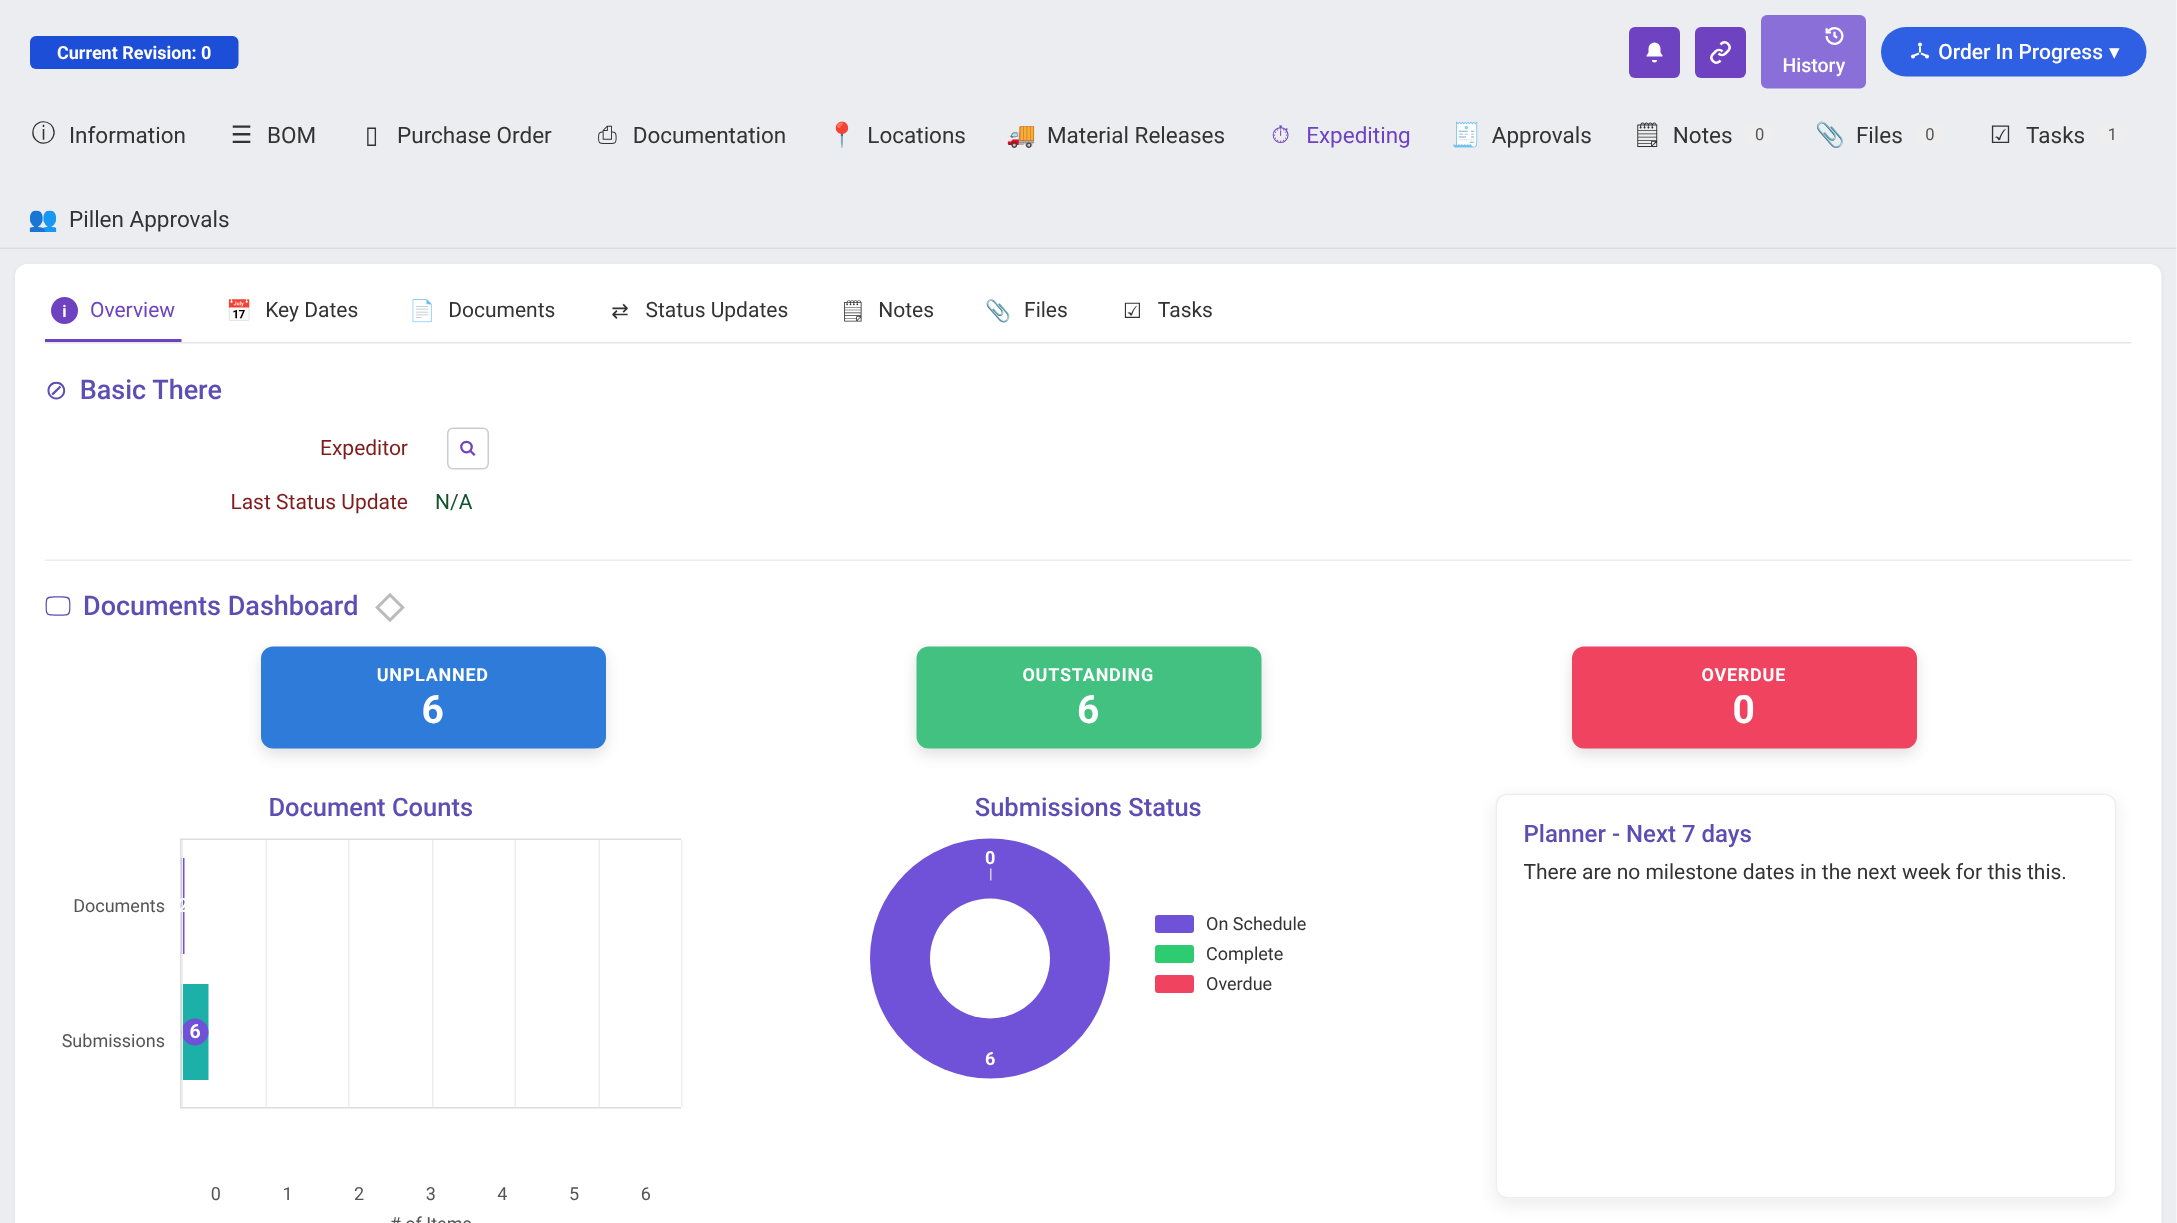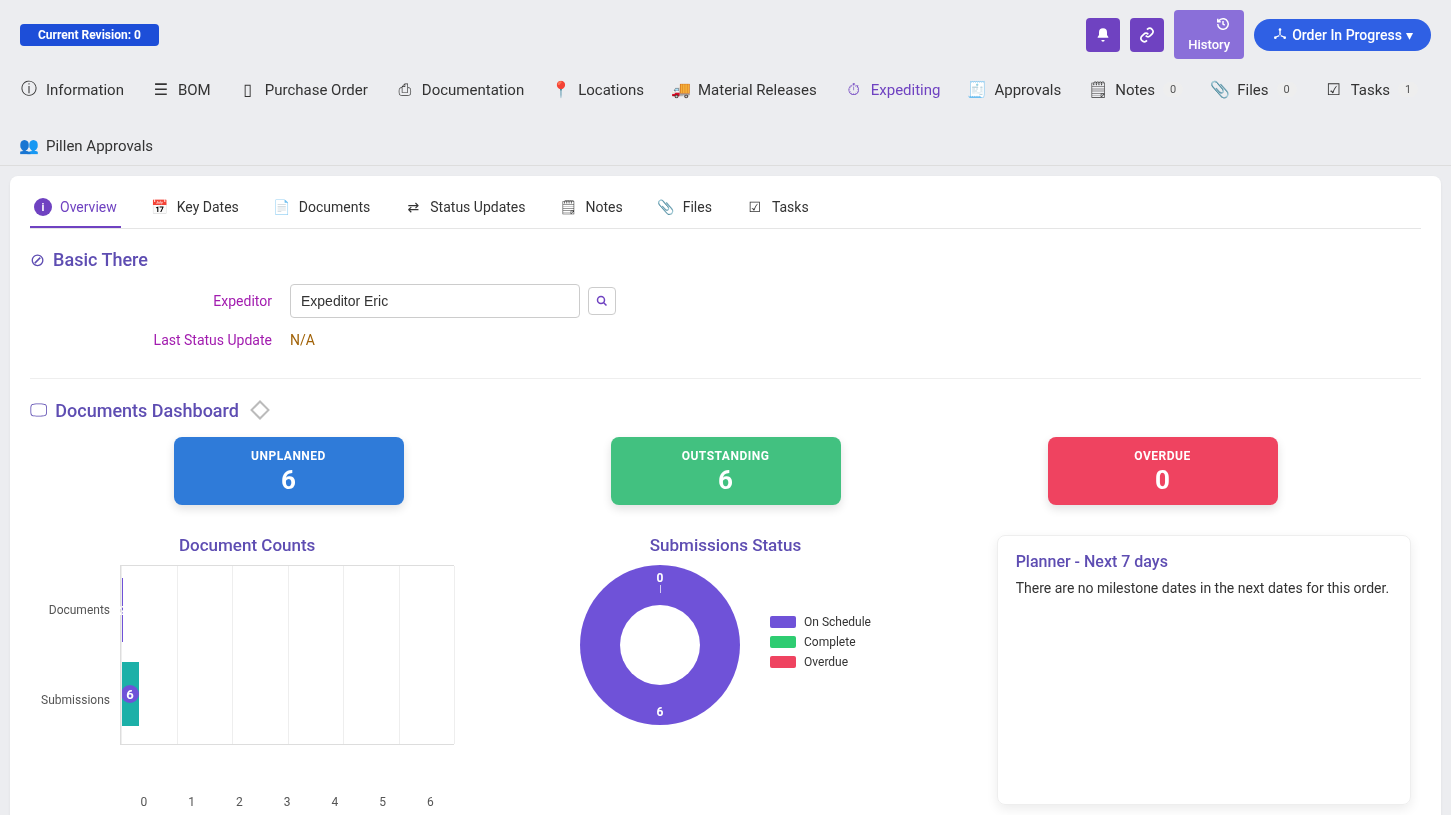--- a/index.html
+++ b/index.html
@@ -151,21 +151,21 @@
   }
   .form-row {
     display: flex;
     align-items: center;
     margin-bottom: 14px;
   }
   .form-label {
     width: 260px;
     text-align: right;
     padding-right: 18px;
-    color: #a21caf;
+    color: #7f1d1d;
     font-size: 14px;
   }
   .form-input {
     border: 1px solid #ccc;
     border-radius: 4px;
     padding: 8px 10px;
     width: 290px;
     font-size: 14px;
     color: #333;
   }
@@ -174,21 +174,21 @@
     border-radius: 4px;
     width: 28px; height: 28px;
     margin-left: 8px;
     display: inline-flex;
     align-items: center;
     justify-content: center;
     color: #6f42c1;
     cursor: pointer;
     font-size: 12px;
   }
-  .form-value { font-size: 14px; color: #a16207; }
+  .form-value { font-size: 14px; color: #14532d; }
 
   .dash-sec { margin-top: 20px; }
   .diamond {
     width: 14px; height: 14px;
     border: 2px solid #bbb;
     transform: rotate(45deg);
     display: inline-block;
     margin-left: 6px;
   }
   .kpi-row {
@@ -444,21 +444,20 @@
     </span>
   </div>
 
   <div class="section-title">
     <span class="sico">⊘</span>
     <span>Basic There</span>
   </div>
   <div class="basic-info">
     <div class="form-row">
       <div class="form-label">Expeditor</div>
-      <input class="form-input" value="Expeditor Eric" style="">
       <span class="lookup-btn">
         <svg width="12" height="12" viewBox="0 0 24 24" fill="none" stroke="#6f42c1" stroke-width="3">
             <circle cx="10" cy="10" r="7"></circle>
             <path d="M21 21l-6-6"></path>
           </svg>
       </span>
     </div>
     <div class="form-row">
       <div class="form-label">Last Status Update</div>
       <div class="form-value">N/A</div>
@@ -548,19 +547,19 @@
               <span class="swatch" style="background:#ef4360"></span>
               <span>Overdue</span>
             </div>
         </div>
       </div>
     </div>
 
     <div class="chart-col">
       <div class="planner">
         <div class="planner-title">Planner - Next 7 days</div>
-        <div class="planner-body">There are no milestone dates in the next dates for this order.</div>
+        <div class="planner-body">There are no milestone dates in the next week for this this.</div>
       </div>
     </div>
 
   </div>
 
 </div>
 
 </body></html>

